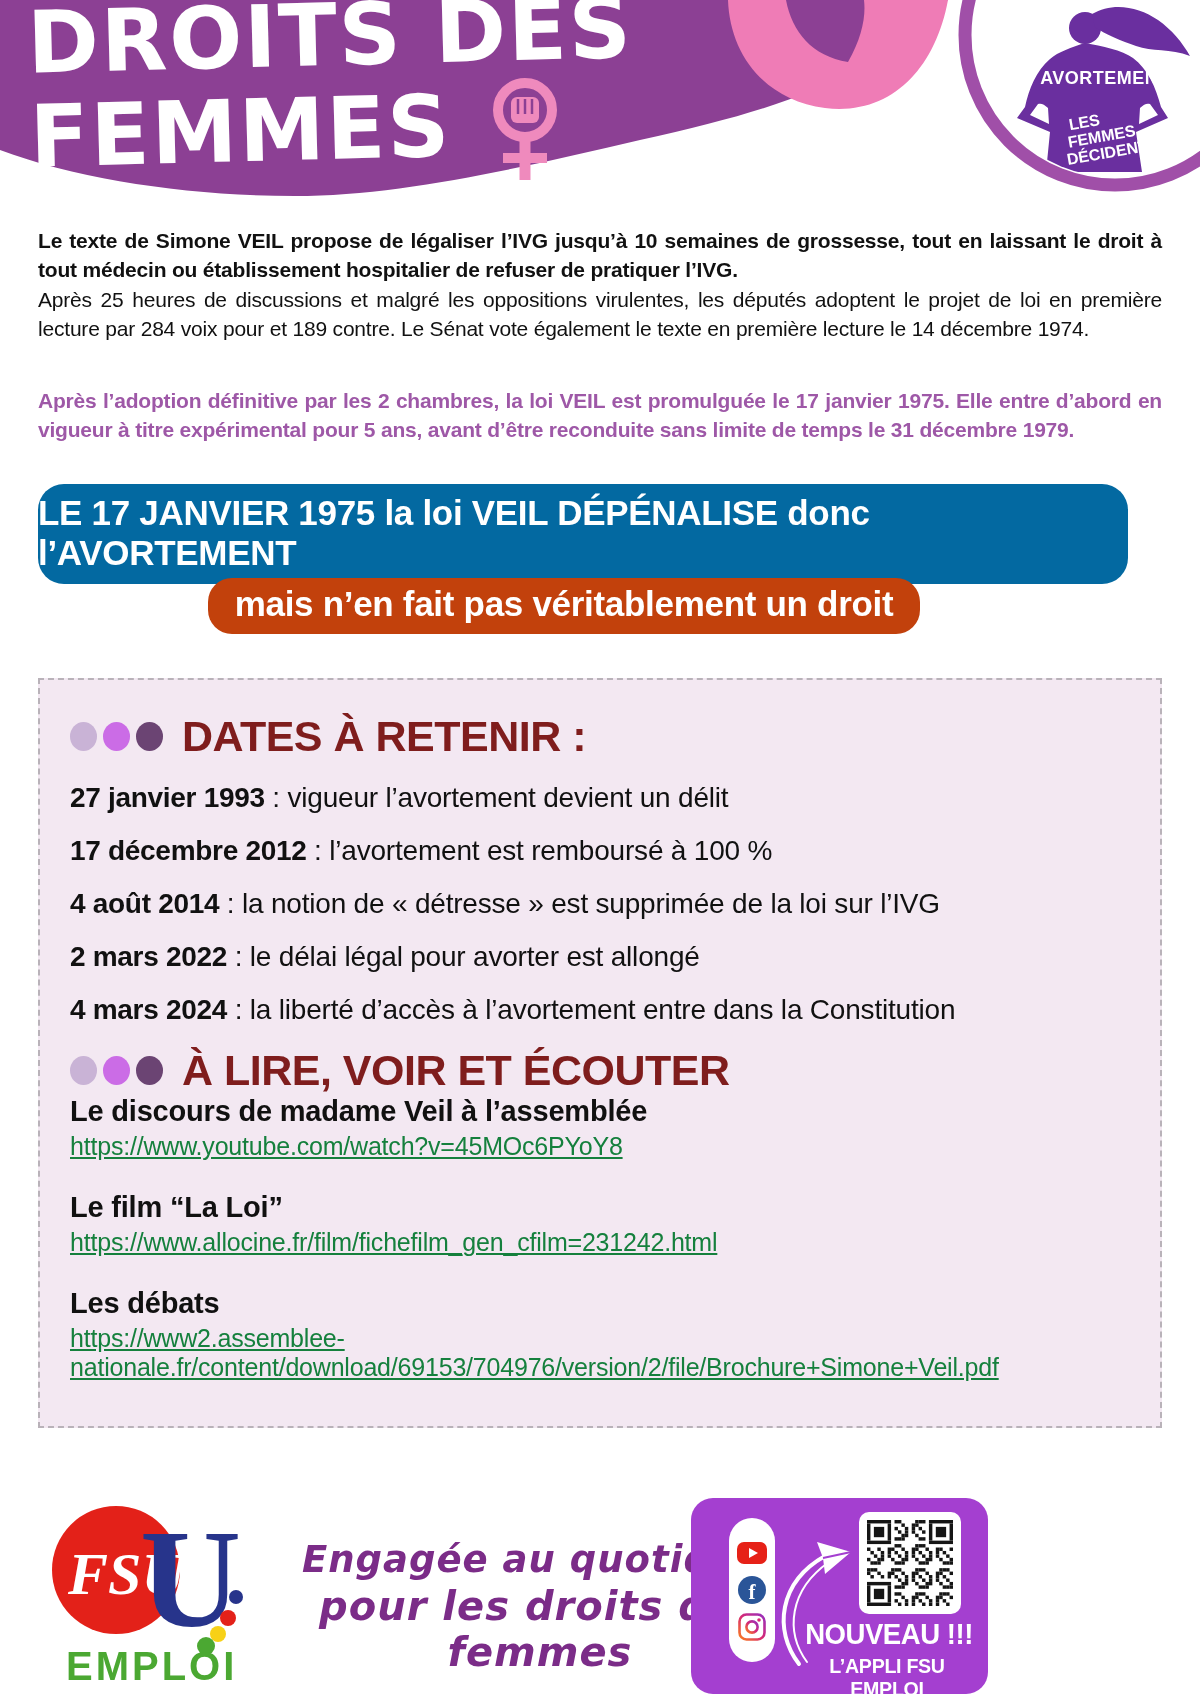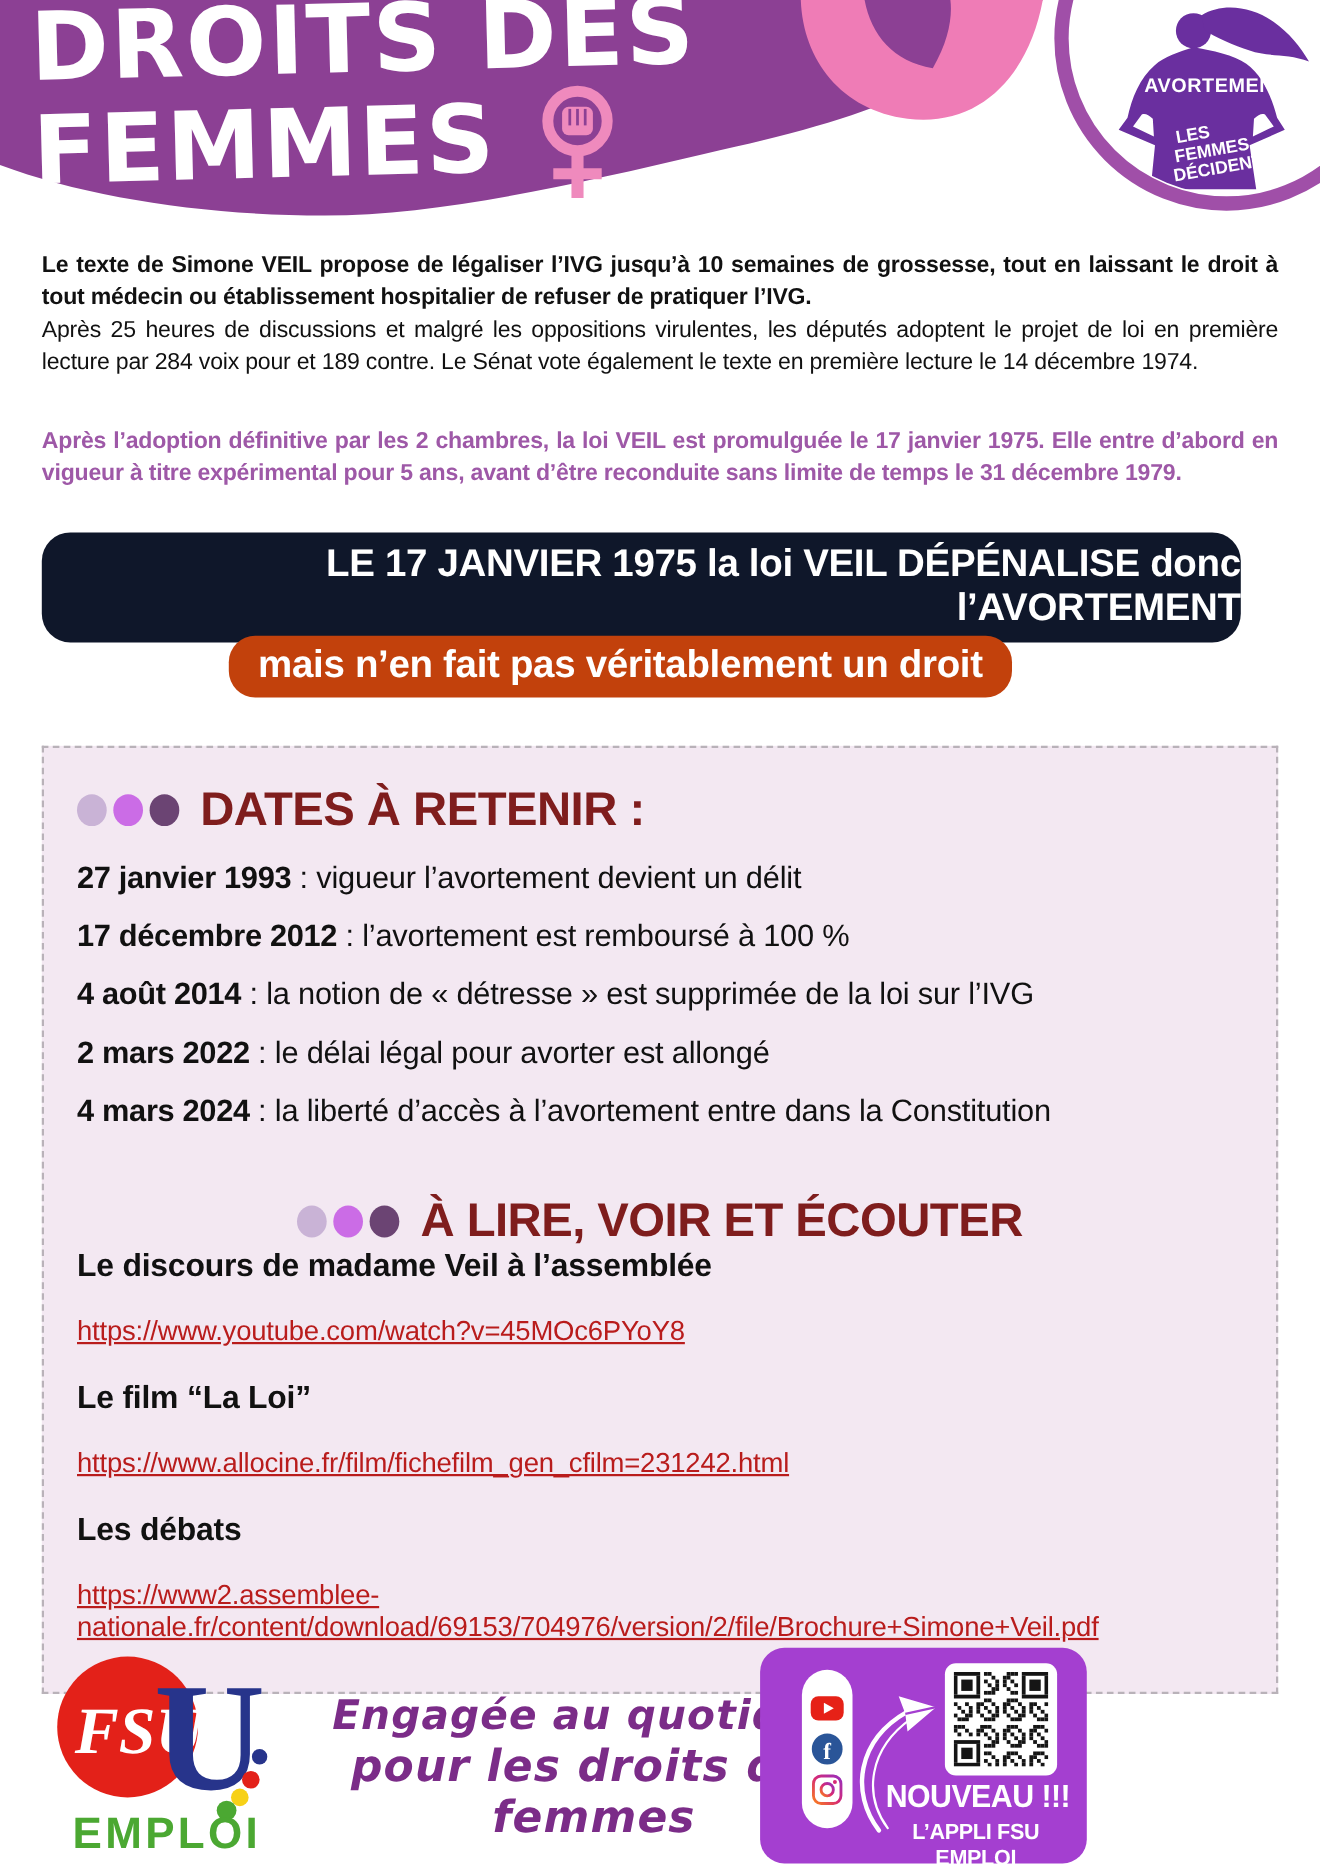--- a/index.html
+++ b/index.html
@@ -5,39 +5,39 @@
   html,body{margin:0;padding:0;background:#fff;}
   .page{position:relative;width:1200px;height:1697px;background:#fff;overflow:hidden;
         font-family:"Liberation Sans",sans-serif;color:#111;}
   
   .header{position:absolute;top:0;left:0;width:1200px;height:200px;}
   
   .content{position:absolute;top:200px;left:0;width:1200px;padding:0 38px;box-sizing:border-box;}
   .para{font-size:21px;line-height:1.40;text-align:justify;letter-spacing:-0.2px;margin:0;}
   .para.bold{font-weight:bold;margin-top:26px;}
   .para.purple{font-weight:bold;color:#9e58a7;margin-top:42px;}
-  .banner1{margin-top:40px;margin-right:34px;background:#0f172a;color:#fff;
-           border-radius:26px;text-align:right;font-weight:bold;font-size:35px;
+  .banner1{margin-top:40px;margin-right:34px;background:#0369a1;color:#fff;
+           border-radius:26px;text-align:left;font-weight:bold;font-size:35px;
            padding:9px 0 11px;letter-spacing:-0.3px;}
   .banner2{margin:-6px auto 0;margin-left:170px;width:712px;background:#c2410c;color:#fff;
            border-radius:24px;text-align:center;font-weight:bold;font-size:35px;
            padding:6px 0 10px;letter-spacing:-0.3px;}
   .dates-box{margin-top:44px;border:2px dashed #b9b2b9;background:#f3e8f2;
              padding:26px 30px 44px;box-sizing:border-box;}
   .section-title{display:flex;align-items:center;gap:9px;margin-top:6px;}
   .dot{width:27px;height:29px;border-radius:50%;display:inline-block;flex:none;}
   .dot.d1{background:#c9b3d6;}
   .dot.d2{background:#cb6ce6;margin-left:-3px;}
   .dot.d3{background:#6b4473;margin-left:-3px;}
   .section-title .txt{font-size:43px;font-weight:bold;color:#7f1d1d;margin-left:10px;letter-spacing:-0.5px;}
   .date-row{font-size:28px;margin-top:21px;letter-spacing:-0.2px;}
   .date-row b{letter-spacing:-0.3px;}
-  .media-title{margin-top:60px;justify-content:center;}
+  .media-title{margin-top:20px;}
   .media-label{font-size:29px;font-weight:bold;letter-spacing:-0.2px;}
-  .media-link{font-size:25px;margin-top:28px;text-decoration:underline;color:#b91c1c;
+  .media-link{font-size:25px;margin-top:4px;text-decoration:underline;color:#15803d;
               display:inline-block;letter-spacing:-0.2px;}
   .media-item{margin-bottom:30px;}
   
   .bottom{position:absolute;left:0;bottom:0;width:996px;height:217px;}
   .fsu-logo{position:absolute;left:28px;top:14px;}
   .tagline{position:absolute;left:245px;top:58px;width:590px;text-align:center;
            color:#7b2c88;font-family:"DejaVu Sans",sans-serif;font-style:italic;font-weight:bold;}
   .tagline .t1{font-size:37px;letter-spacing:1px;}
   .tagline .t2{font-size:40px;letter-spacing:1px;margin-top:2px;}
   .app-box{position:absolute;right:8px;top:18px;width:297px;height:196px;

